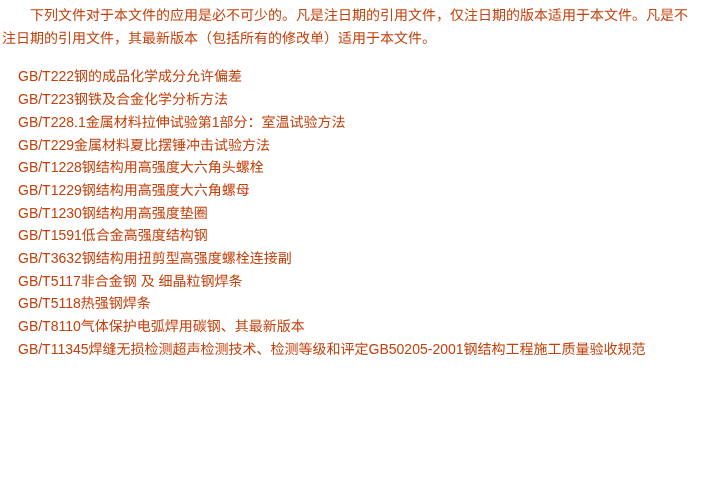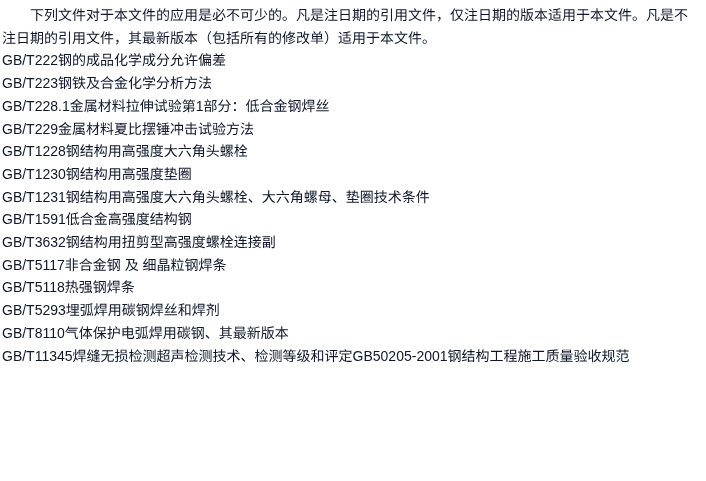--- a/index.html
+++ b/index.html
@@ -13,50 +13,49 @@
     overflow: hidden;
   }
   .page {
     box-sizing: border-box;
     width: 706px;
     height: 481px;
     padding: 4px 13px 0 2px;
     font-family: "Liberation Sans", "DejaVu Sans", sans-serif;
     font-size: 14px;
     line-height: 22.7px;
-    color: #0f172a;
+    color: #c2410c;
     letter-spacing: 0;
   }
   .intro {
     margin: 0;
     text-indent: 2em;
     word-break: break-all;
   }
   .ref-list {
-    margin: 0;
+    margin: 16px;
   }
   .ref-line {
     margin: 0;
     white-space: nowrap;
   }
 </style>
 </head>
 <body>
 
 <div class="page">
   <p class="intro">下列文件对于本文件的应用是必不可少的。凡是注日期的引用文件，仅注日期的版本适用于本文件。凡是不注日期的引用文件，其最新版本（包括所有的修改单）适用于本文件。</p>
   <div class="ref-list">
     <div class="ref-line">GB/T222钢的成品化学成分允许偏差</div>
     <div class="ref-line">GB/T223钢铁及合金化学分析方法</div>
-    <div class="ref-line">GB/T228.1金属材料拉伸试验第1部分：低合金钢焊丝</div>
+    <div class="ref-line">GB/T228.1金属材料拉伸试验第1部分：室温试验方法</div>
     <div class="ref-line">GB/T229金属材料夏比摆锤冲击试验方法</div>
     <div class="ref-line">GB/T1228钢结构用高强度大六角头螺栓</div>
+    <div class="ref-line">GB/T1229钢结构用高强度大六角螺母</div>
     <div class="ref-line">GB/T1230钢结构用高强度垫圈</div>
-    <div class="ref-line">GB/T1231钢结构用高强度大六角头螺栓、大六角螺母、垫圈技术条件</div>
     <div class="ref-line">GB/T1591低合金高强度结构钢</div>
     <div class="ref-line">GB/T3632钢结构用扭剪型高强度螺栓连接副</div>
     <div class="ref-line">GB/T5117非合金钢 及 细晶粒钢焊条</div>
     <div class="ref-line">GB/T5118热强钢焊条</div>
-    <div class="ref-line">GB/T5293埋弧焊用碳钢焊丝和焊剂</div>
     <div class="ref-line">GB/T8110气体保护电弧焊用碳钢、其最新版本</div>
     <div class="ref-line">GB/T11345焊缝无损检测超声检测技术、检测等级和评定GB50205-2001钢结构工程施工质量验收规范</div>
   </div>
 </div>
 
 </body></html>

